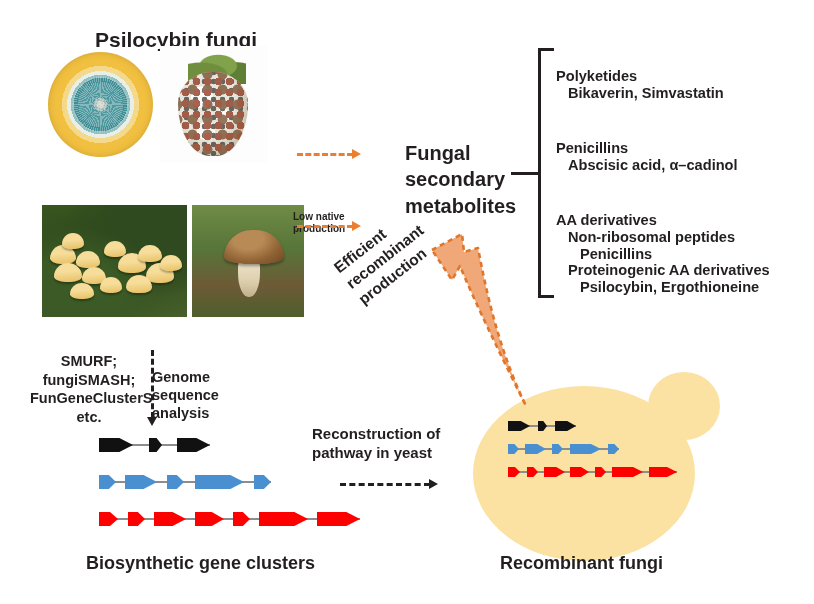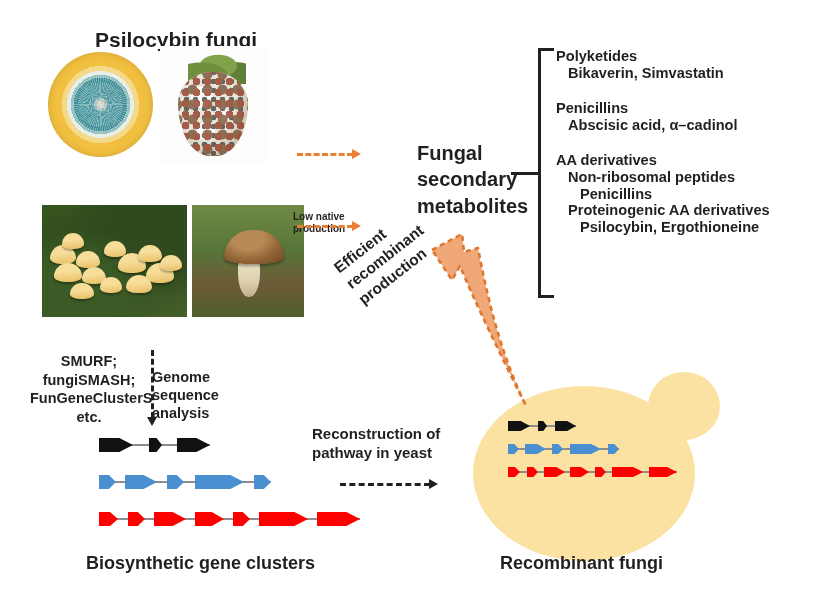--- a/index.html
+++ b/index.html
@@ -8,35 +8,35 @@
 
   .lbl{position:absolute;font-weight:bold;color:#231f20;line-height:1.18;white-space:pre;}
 
   
   #title-filamentous{left:95px;top:28px;font-size:21px;}
   #title-mushrooms{left:100px;top:185px;font-size:20px;}
   #title-bgc{left:86px;top:553px;font-size:18px;}
   #title-yeast{left:500px;top:553px;font-size:18px;}
 
   
-  #fsm{left:417px;top:140px;font-size:20px;line-height:1.32;}
+  #fsm{left:405px;top:140px;font-size:20px;line-height:1.32;}
 
   
   #low-native{left:293px;top:182px;font-size:10px;line-height:1.22;margin-top:29px;}
   #genome-an{left:152px;top:368px;font-size:14.5px;line-height:1.25;}
   #smurf{left:30px;top:352px;font-size:14.5px;line-height:1.28;text-align:center;width:118px;}
   #recon{left:312px;top:425px;font-size:15px;line-height:1.25;}
   #eff-rec{left:330px;top:262px;font-size:15.5px;line-height:1.3;
            transform:rotate(-38deg);transform-origin:0 0;}
 
   
   #mlist{position:absolute;left:556px;top:48px;width:258px;font-size:14.6px;
          font-weight:bold;color:#231f20;line-height:1.0;}
   #mlist .grp{margin-bottom:2px;}
-  #mlist .h{display:block;padding:1px 0;}
+  #mlist .h{display:block;padding:1px 0;margin-top:20px;}
   #mlist .s1{display:block;padding:1px 0 1px 12px;}
   #mlist .s2{display:block;padding:1px 0 1px 24px;}
   #mlist .gap{height:17px;}
 
   
   .photo{position:absolute;overflow:hidden;}
 
   
   #photo-petri{left:44px;top:48px;width:113px;height:113px;background:#ffffff;}
   #photo-petri .dish{position:absolute;left:4px;top:4px;width:105px;height:105px;

